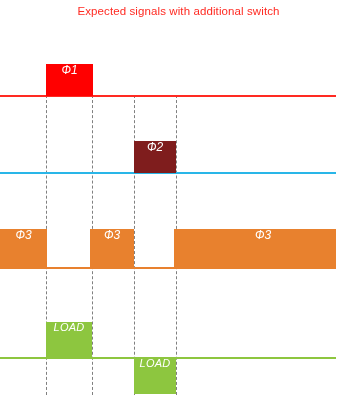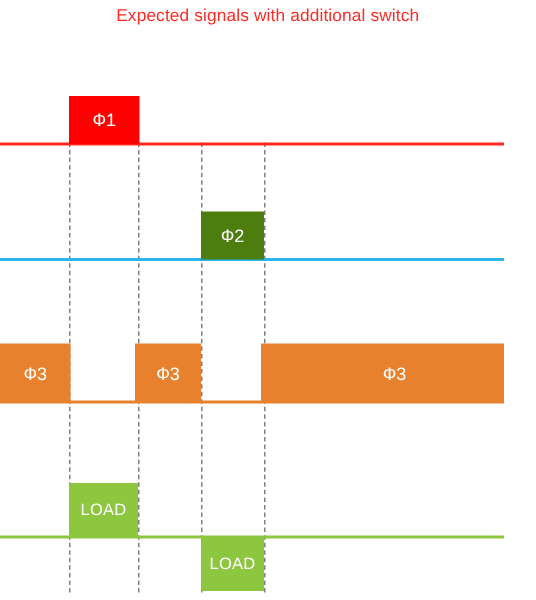--- a/index.html
+++ b/index.html
@@ -39,23 +39,23 @@
     height: 2px;
     z-index: 2;
   }
   .pulse {
     position: absolute;
     z-index: 3;
     box-sizing: border-box;
     color: #ffffff;
     font-size: 12px;
     display: flex;
-    align-items: center;
     justify-content: center;
     line-height: 1;
+    font-style: italic;
   }
   .pulse-label {
     pointer-events: none;
     white-space: nowrap;
   }
   .load-label {
     font-size: 11px;
     letter-spacing: 0.2px;
   }
 </style>
@@ -67,21 +67,21 @@
   <div id="layers">
       <div class="gridline" style="left: 46px; top: 95px; height: 300px;"></div>
       <div class="gridline" style="left: 92px; top: 95px; height: 300px;"></div>
       <div class="gridline" style="left: 134px; top: 95px; height: 300px;"></div>
       <div class="gridline" style="left: 176px; top: 95px; height: 300px;"></div>
       <div class="baseline" style="left: 0px; width: 357px; top: 95px; background: rgb(255, 42, 34);"></div>
       <div class="pulse" style="left: 46px; top: 64px; width: 47px; height: 32px; background: rgb(255, 0, 0);">
         <span class="pulse-label">Ф1</span>
       </div>
       <div class="baseline" style="left: 0px; width: 357px; top: 172px; background: rgb(41, 182, 232);"></div>
-      <div class="pulse" style="left: 134px; top: 141px; width: 42px; height: 32px; background: #4d7c0f;">
+      <div class="pulse" style="left: 134px; top: 141px; width: 42px; height: 32px; background: #7f1d1d;">
         <span class="pulse-label">Ф2</span>
       </div>
       <div class="baseline" style="left: 0px; width: 357px; top: 267px; background: rgb(232, 129, 46);"></div>
       <div class="pulse" style="left: 0px; top: 229px; width: 47px; height: 39px; background: rgb(232, 129, 46);">
         <span class="pulse-label">Ф3</span>
       </div>
       <div class="pulse" style="left: 90px; top: 229px; width: 44px; height: 39px; background: rgb(232, 129, 46);">
         <span class="pulse-label">Ф3</span>
       </div>
       <div class="pulse" style="left: 174px; top: 229px; width: 178px; height: 39px; background: rgb(232, 129, 46);">

